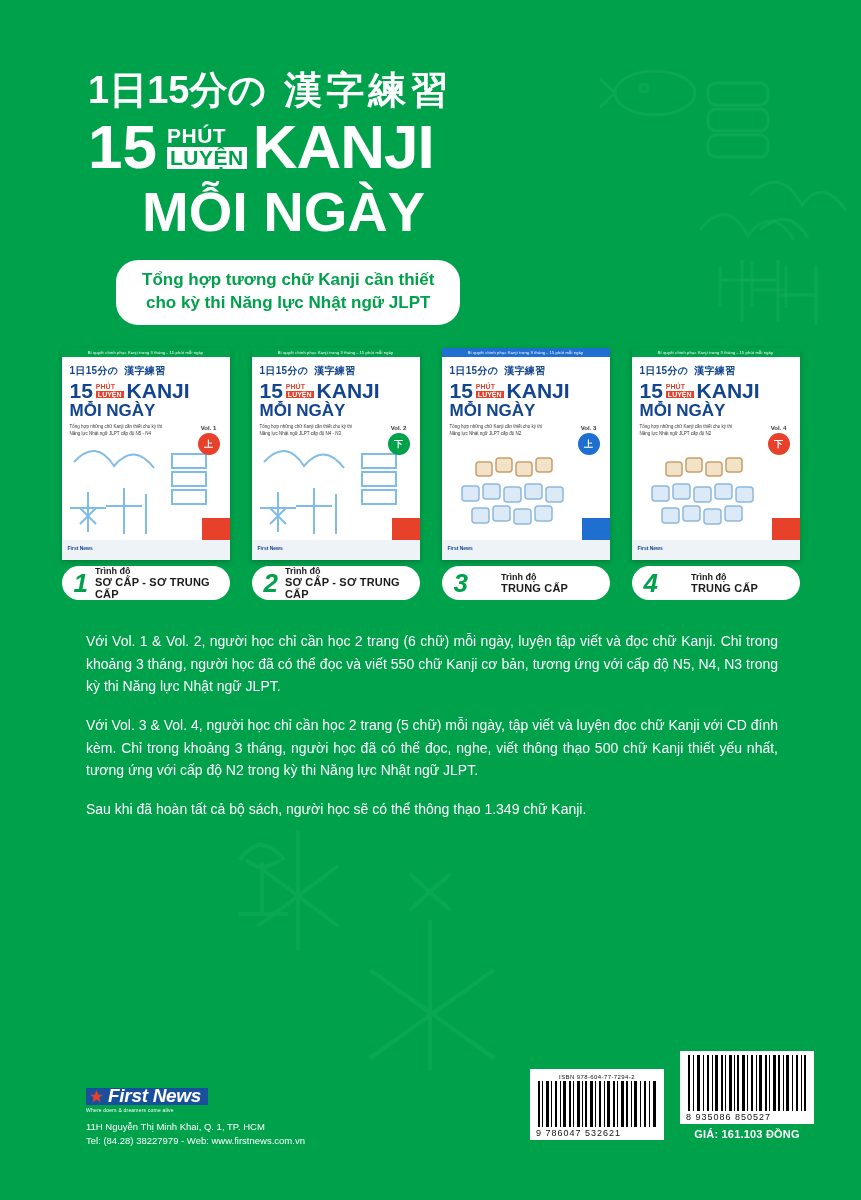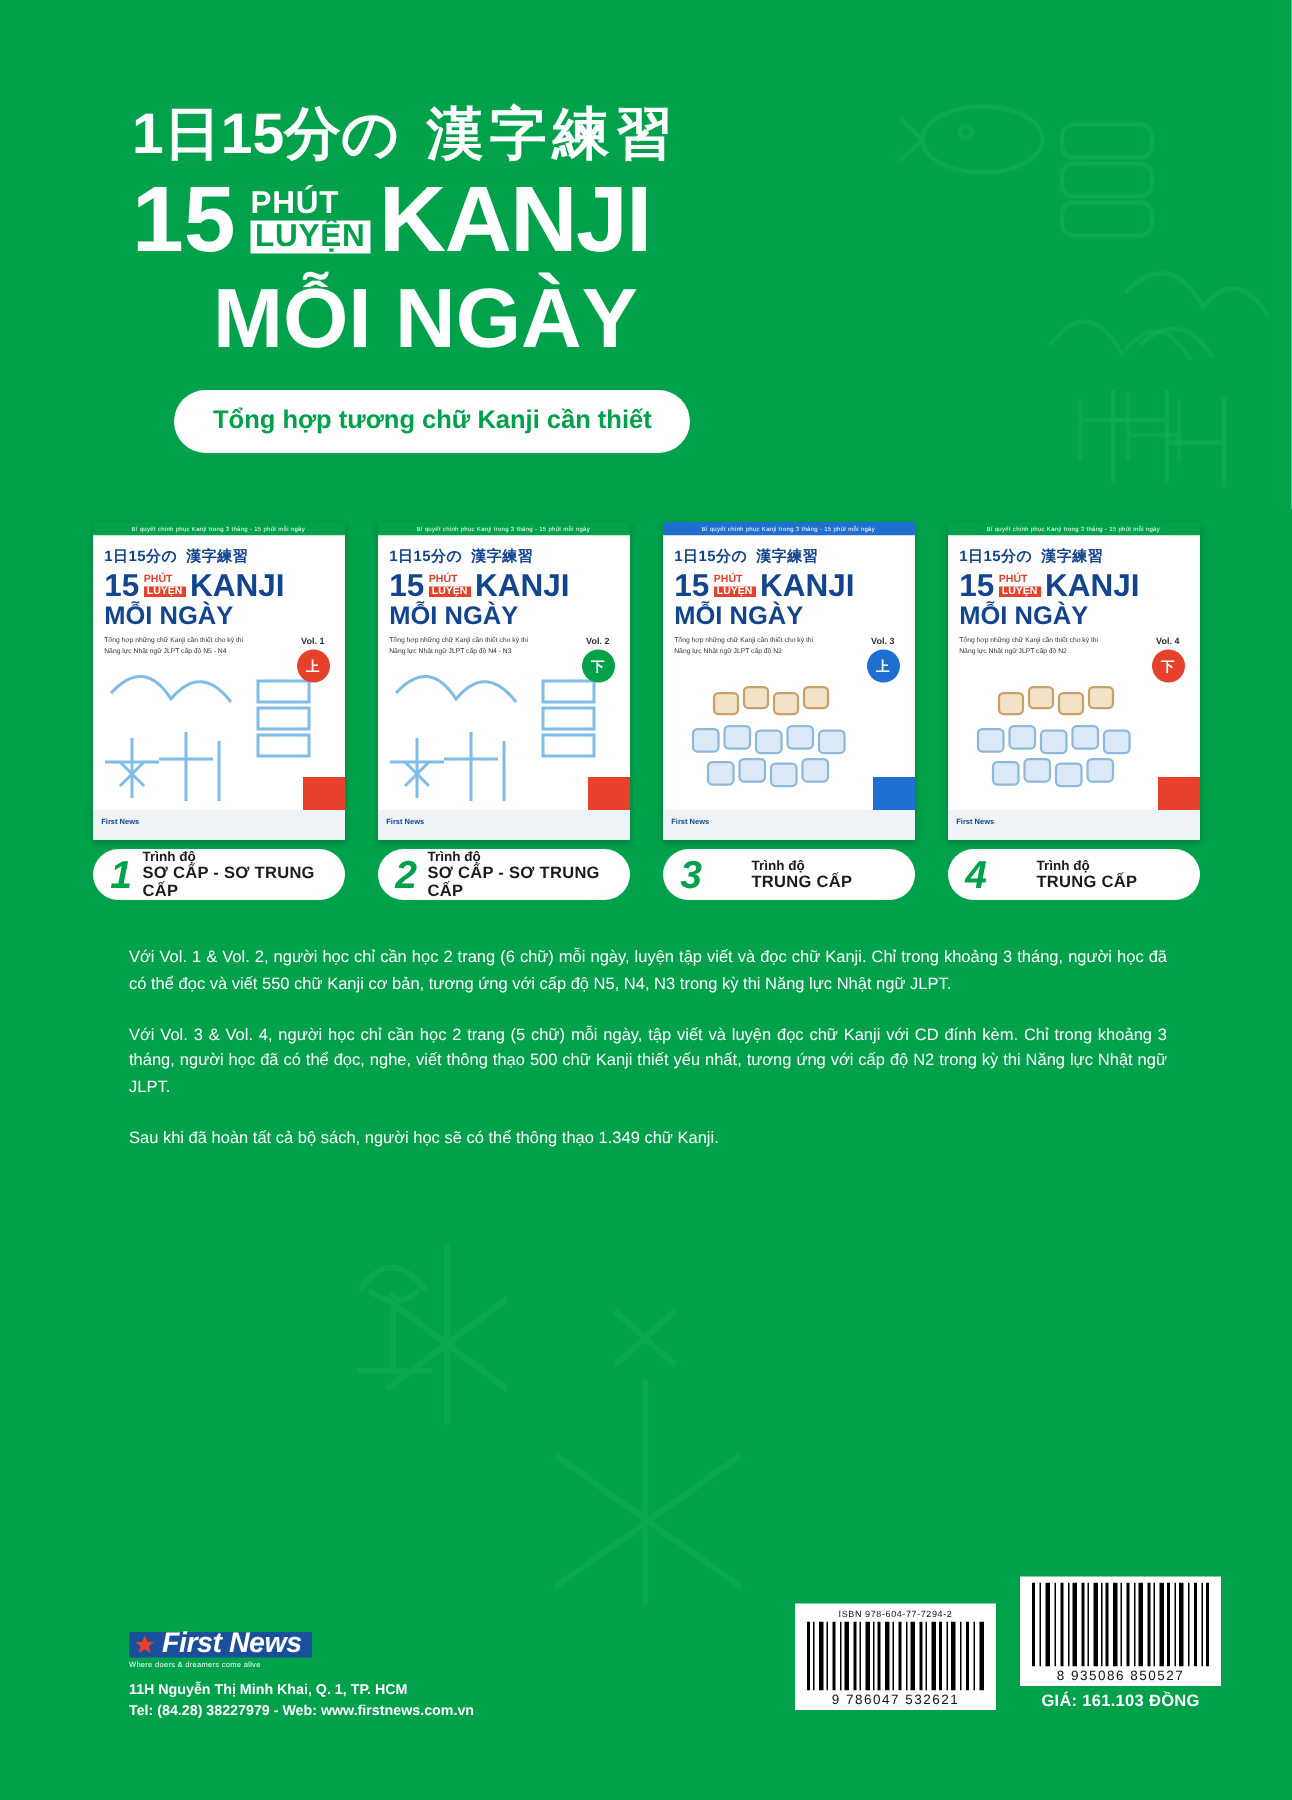--- a/index.html
+++ b/index.html
@@ -80,37 +80,37 @@
     width:168px; height:34px;
     background:#ffffff; border-radius:17px;
     display:flex; align-items:center; padding-left:12px;
   }
   .level .num { font-size:26px; font-weight:bold; font-style:italic; color:#00a14b; line-height:1; margin-right:7px; }
   .level .txt { line-height:1.12; }
   .level .t1 { font-size:9px; color:#1b1b1b; font-weight:bold; }
   .level .t2 { font-size:11px; color:#1b1b1b; font-weight:bold; letter-spacing:.2px;}
 
   
-  .body-text { position:absolute; left:86px; top:630px; width:692px; color:#ffffff; font-size:11px; line-height:1.62; }
+  .body-text { position:absolute; left:86px; top:630px; width:692px; color:#ffffff; font-size:14px; line-height:1.62; }
   .body-text p { margin:0 0 16px 0; text-align:justify; }
   .body-text p:last-child { margin-bottom:0; }
 
   
   .footer { position:absolute; left:0; bottom:52px; width:861px; }
   .logo-block { position:absolute; left:86px; bottom:0; }
   .fn-name { font-size:19px; font-weight:bold; color:#ffffff; font-style:italic; letter-spacing:-.3px; }
   .fn-bar { width:122px; height:17px; background:#1a4f9c; display:flex; align-items:center; padding-left:3px;}
   .fn-tag { font-size:5px; color:#ffffff; margin-top:2px; letter-spacing:.2px;}
-  .addr { margin-top:7px; font-size:9.5px; color:#ffffff; line-height:1.5;font-weight:bold; }
+  .addr { margin-top:7px; font-size:9.5px; color:#ffffff; line-height:1.5; }
 
   .isbn-block { position:absolute; left:530px; bottom:8px; text-align:center; }
   .isbn-top { font-size:6px; color:#111; letter-spacing:.4px; background:#fff; padding:1px 4px; }
   .barcode { background:#ffffff; padding:4px 6px 2px 6px; }
   .barcode .bars { height:46px; }
-  .barcode .num { font-size:9px; color:#111; letter-spacing:1px; margin-top:1px; text-align:center; }
+  .barcode .num { font-size:9px; color:#111; letter-spacing:1px; margin-top:1px; text-align:left; }
   .ean-block { position:absolute; left:680px; bottom:8px; text-align:center; }
   .price { font-size:11px; color:#ffffff; font-weight:bold; margin-top:4px; letter-spacing:.2px; }
 </style>
 </head>
 <body>
 
 <div class="page">
 
   <div class="deco" style="left:600px; top:55px; opacity:.45;">
     <svg width="250" height="280" viewBox="0 0 250 280" fill="none" stroke="#19b05c" stroke-width="3">
@@ -148,20 +148,21 @@
       <span class="big15">15</span>
       <span class="stack">
         <span class="w1">PHÚT</span>
         <span class="w2">LUYỆN</span>
       </span>
       <span class="kanji-word">KANJI</span>
     </div>
     <div class="subtitle-big">MỖI NGÀY</div>
     <div class="pill">
       <div>Tổng hợp tương chữ Kanji cần thiết</div>
+      <div>cho kỳ thi Năng lực Nhật ngữ JLPT</div>
     </div>
   </div>
 
   <div class="books">
 
     <div class="book">
       <div class="bk-top">Bí quyết chinh phục Kanji trong 3 tháng - 15 phút mỗi ngày</div>
       <div class="bk-body">
         <div class="bk-art">
           <svg width="168" height="108" viewBox="0 0 168 108" fill="none" stroke="#7fbce8" stroke-width="2">

